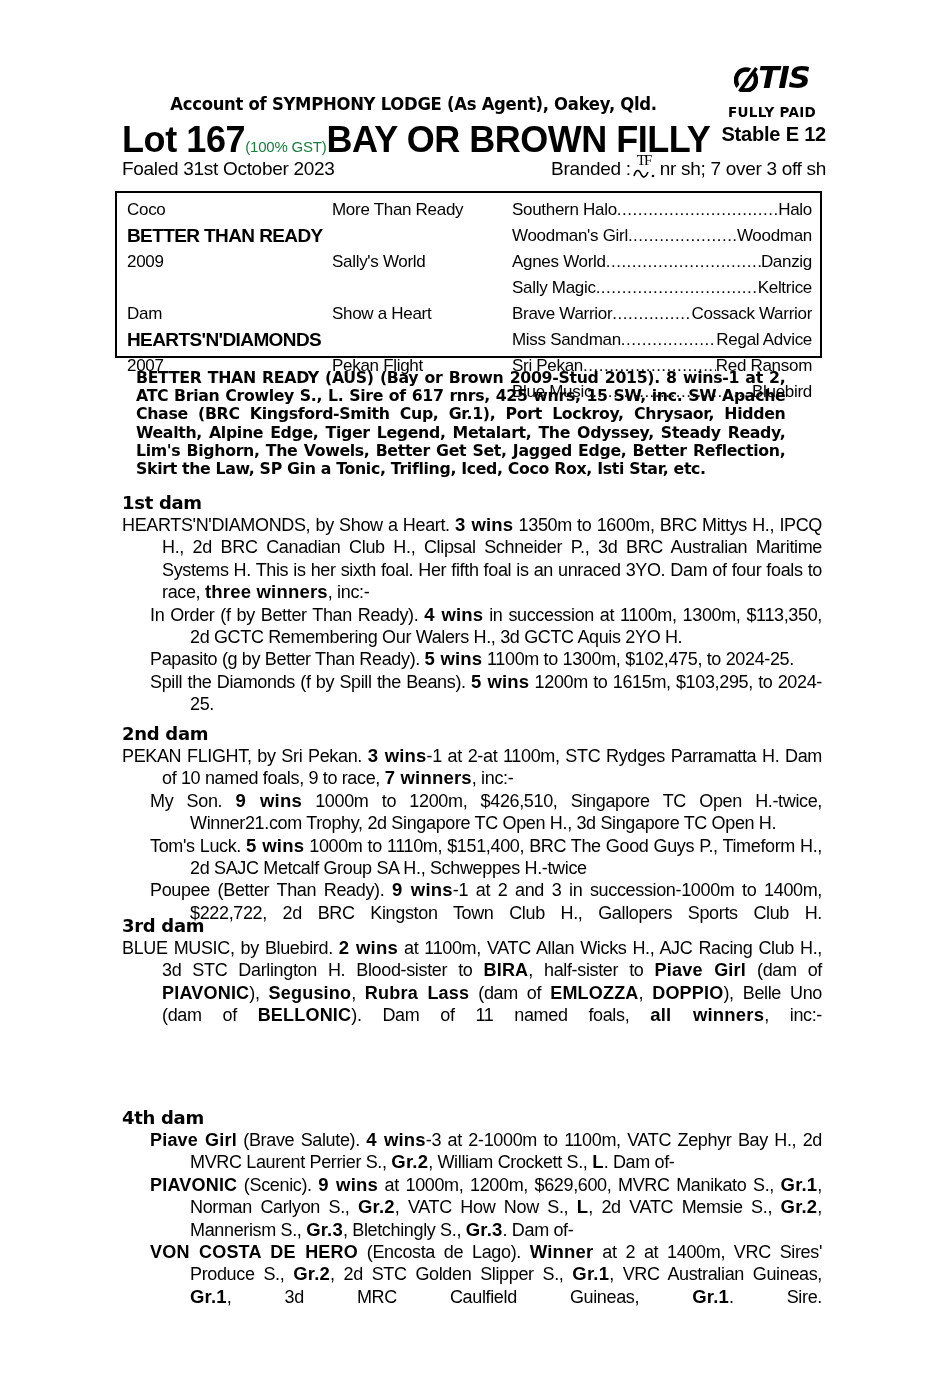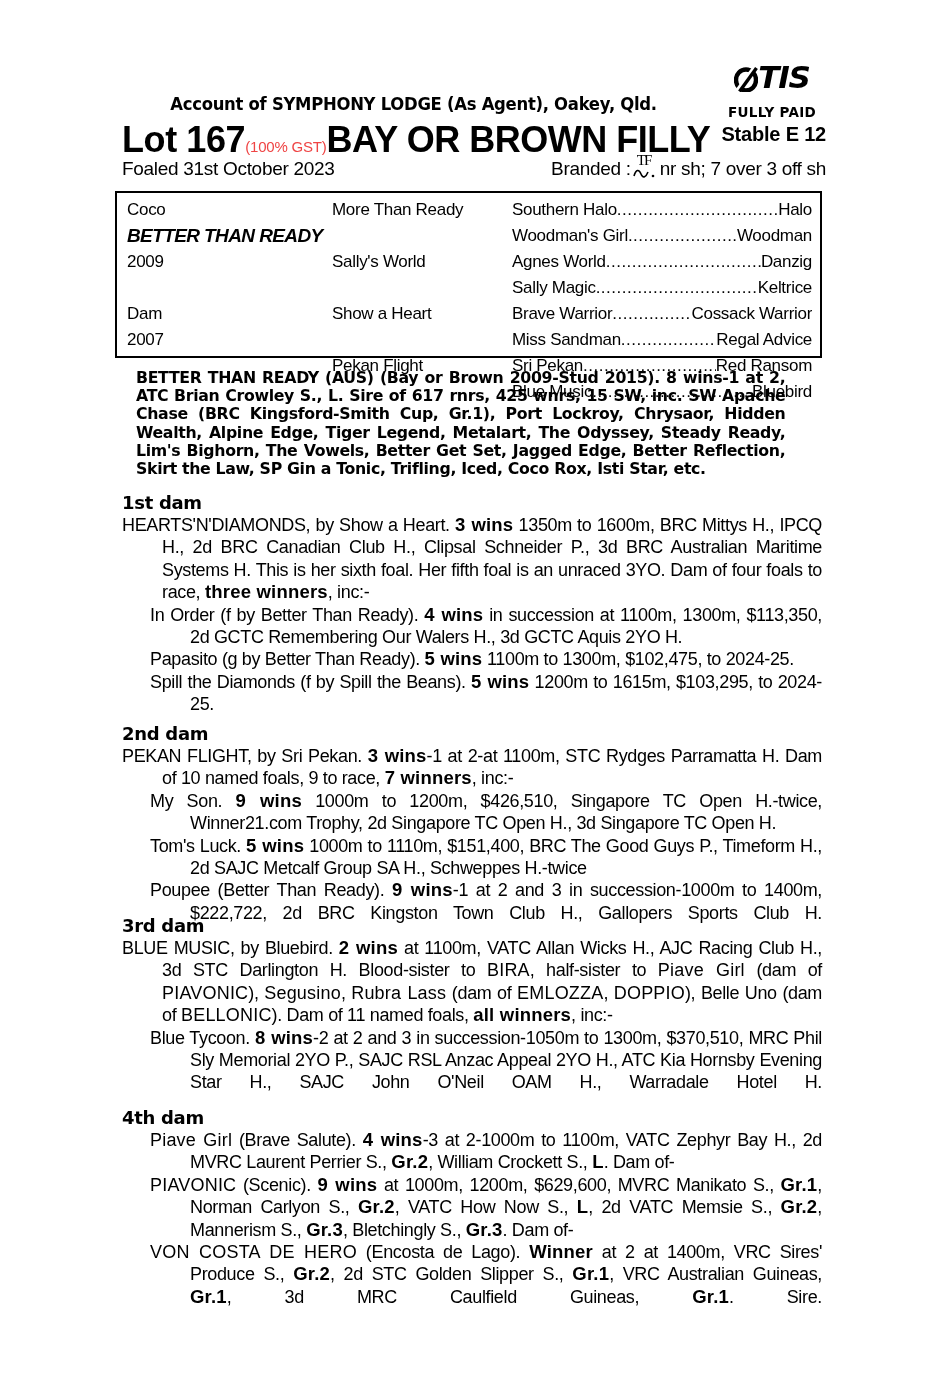--- a/index.html
+++ b/index.html
@@ -75,21 +75,21 @@
   }
   .lot-no {
     font-size: 36px;
     font-weight: bold;
     letter-spacing: -0.4px;
     vertical-align: baseline;
   }
   .gst {
     font-size: 15px;
     font-weight: normal;
-    color: #ef4444;
+    color: #15803d;
     vertical-align: baseline;
     letter-spacing: -0.2px;
   }
   .colour-sex {
     font-size: 36px;
     font-weight: bold;
     letter-spacing: -0.5px;
     vertical-align: baseline;
   }
   .stable {
@@ -166,21 +166,20 @@
     line-height: 26px;
     font-size: 17px;
     letter-spacing: -0.3px;
     white-space: nowrap;
     overflow: hidden;
   }
   .ped-line.big {
     font-size: 19px;
     font-weight: bold;
     letter-spacing: -0.6px;
-    font-style: italic;
   }
   .ped-line.spacer { visibility: hidden; }
 
   .leader {
     display: flex;
     align-items: baseline;
     height: 26px;
     line-height: 26px;
     font-size: 17px;
     letter-spacing: -0.3px;
@@ -237,21 +236,21 @@
   .para.sub {
     padding-left: 68px;
     text-indent: -40px;
   }
   .para .bigb {
     font-weight: bold;
     font-size: 18.5px;
     letter-spacing: 0.2px;
   }
   .para .caps {
-    font-weight: normal;
+    font-weight: bold;
     letter-spacing: 0.2px;
   }
   .para:last-child::after {
     content: "";
     display: inline-block;
     width: 100%;
   }
 </style>
 </head>
 <body>
@@ -287,20 +286,21 @@
   </div>
 
   <div class="ped-table">
     <div class="ped-grid">
       <div class="ped-col-a">
         <div class="ped-line">Coco</div>
         <div class="ped-line big">BETTER THAN READY</div>
         <div class="ped-line">2009</div>
         <div class="ped-line spacer">&nbsp;</div>
         <div class="ped-line">Dam</div>
+        <div class="ped-line big">HEARTS'N'DIAMONDS</div>
         <div class="ped-line">2007</div>
       </div>
 
       <div class="ped-col-b">
         <div class="ped-line">More Than Ready</div>
         <div class="ped-line spacer">&nbsp;</div>
         <div class="ped-line">Sally's World</div>
         <div class="ped-line spacer">&nbsp;</div>
         <div class="ped-line">Show a Heart</div>
         <div class="ped-line spacer">&nbsp;</div>
@@ -365,21 +365,20 @@
       <div class="dam-section" style="top: 723px;">
         <div class="dam-head">2nd dam</div>
         <p class="para">PEKAN FLIGHT, by Sri Pekan. <span class="bigb">3 wins</span>-1 at 2-at 1100m, STC Rydges Parramatta H. Dam of 10 named foals, 9 to race, <span class="bigb">7 winners</span>, inc:-</p>
         <p class="para sub">My Son. <span class="bigb">9 wins</span> 1000m to 1200m, $426,510, Singapore TC Open H.-twice, Winner21.com Trophy, 2d Singapore TC Open H., 3d Singapore TC Open H.</p>
         <p class="para sub">Tom's Luck. <span class="bigb">5 wins</span> 1000m to 1110m, $151,400, BRC The Good Guys P., Timeform H., 2d SAJC Metcalf Group SA H., Schweppes H.-twice</p>
         <p class="para sub">Poupee (Better Than Ready). <span class="bigb">9 wins</span>-1 at 2 and 3 in succession-1000m to 1400m, $222,722, 2d BRC Kingston Town Club H., Gallopers Sports Club H.</p>
       </div>
       <div class="dam-section" style="top: 915px;">
         <div class="dam-head">3rd dam</div>
         <p class="para">BLUE MUSIC, by Bluebird. <span class="bigb">2 wins</span> at 1100m, VATC Allan Wicks H., AJC Racing Club H., 3d STC Darlington H. Blood-sister to <span class="caps">BIRA</span>, half-sister to <span class="caps">Piave Girl</span> (dam of <span class="caps">PIAVONIC</span>), <span class="caps">Segusino</span>, <span class="caps">Rubra Lass</span> (dam of <span class="caps">EMLOZZA</span>, <span class="caps">DOPPIO</span>), Belle Uno (dam of <span class="caps">BELLONIC</span>). Dam of 11 named foals, <span class="bigb">all winners</span>, inc:-</p>
-        <p class="para sub">Blue Tycoon. <span class="bigb">8 wins</span>-2 at 2 and 3 in succession-1050m to 1300m, $370,510, MRC Phil Sly Memorial 2YO P., SAJC RSL Anzac Appeal 2YO H., ATC Kia Hornsby Evening Star H., SAJC John O'Neil OAM H., Warradale Hotel H.</p>
       </div>
       <div class="dam-section" style="top: 1107px;">
         <div class="dam-head">4th dam</div>
         <p class="para sub"><span class="caps">Piave Girl</span> (Brave Salute). <span class="bigb">4 wins</span>-3 at 2-1000m to 1100m, VATC Zephyr Bay H., 2d MVRC Laurent Perrier S., <span class="bigb">Gr.2</span>, William Crockett S., <span class="bigb">L</span>. Dam of-</p>
         <p class="para sub"><span class="caps">PIAVONIC</span> (Scenic). <span class="bigb">9 wins</span> at 1000m, 1200m, $629,600, MVRC Manikato S., <span class="bigb">Gr.1</span>, Norman Carlyon S., <span class="bigb">Gr.2</span>, VATC How Now S., <span class="bigb">L</span>, 2d VATC Memsie S., <span class="bigb">Gr.2</span>, Mannerism S., <span class="bigb">Gr.3</span>, Bletchingly S., <span class="bigb">Gr.3</span>. Dam of-</p>
         <p class="para sub"><span class="caps">VON COSTA DE HERO</span> (Encosta de Lago). <span class="bigb">Winner</span> at 2 at 1400m, VRC Sires' Produce S., <span class="bigb">Gr.2</span>, 2d STC Golden Slipper S., <span class="bigb">Gr.1</span>, VRC Australian Guineas, <span class="bigb">Gr.1</span>, 3d MRC Caulfield Guineas, <span class="bigb">Gr.1</span>. Sire.</p>
       </div>
     </div>
 
 </div>

